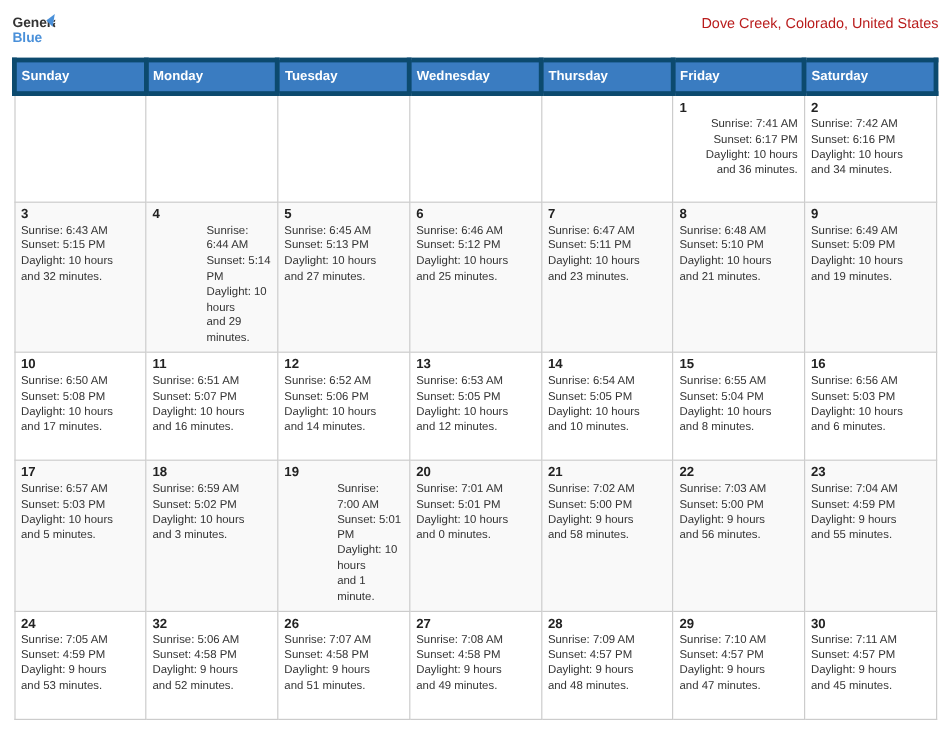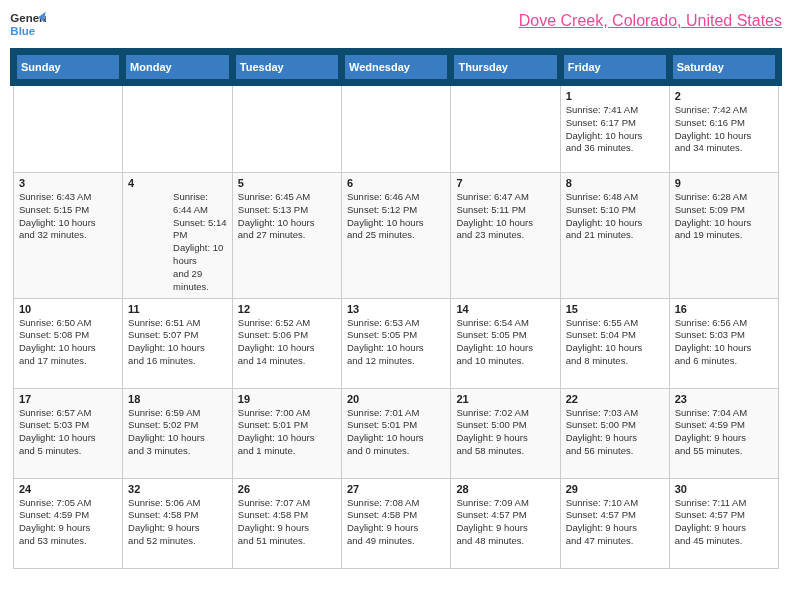--- a/index.html
+++ b/index.html
@@ -27,38 +27,37 @@
     }
     .title-block {
       text-align: right;
     }
     .month-title {
       font-size: 32px;
       font-weight: bold;
       color: #333;
     }
     .location {
-      font-size: 16px;
-      color: #ec4899;
+      font-size: 12px;
+      color: #b91c1c;
       margin-top: 2px;
-      text-decoration: underline;
     }
     .calendar {
       width: 100%;
       border-collapse: collapse;
       font-size: 10px;
     }
     .calendar th {
       background-color: #3a7cc1;
       color: #fff;
       padding: 6px 4px;
       text-align: left;
       font-size: 11px;
       font-weight: bold;
-      border: 7px solid #0c4a6e;
+      border: 4px solid #0c4a6e;
     }
     .calendar td {
       border: 1px solid #ccc;
       vertical-align: top;
       padding: 4px 5px;
       width: 110px;
       min-height: 80px;
       height: 90px;
       background: #fff;
     }
@@ -110,21 +109,21 @@
   </thead>
   <tbody id="calendar-body">
   <tr>
         <td class="empty"></td>
         <td class="empty"></td>
         <td class="empty"></td>
         <td class="empty"></td>
         <td class="empty"></td>
         <td>
           <div class="day-num">1</div>
-          <div class="day-info" style="white-space: pre-line;">Sunrise: 7:41 AM
+          <div class="day-info" style="white-space: pre-line; text-align: right;">Sunrise: 7:41 AM
 Sunset: 6:17 PM
 Daylight: 10 hours
 and 36 minutes.</div>
         </td>
         <td>
           <div class="day-num">2</div>
           <div class="day-info" style="white-space: pre-line;">Sunrise: 7:42 AM
 Sunset: 6:16 PM
 Daylight: 10 hours
 and 34 minutes.</div>
@@ -168,21 +167,21 @@
         </td>
         <td>
           <div class="day-num">8</div>
           <div class="day-info" style="white-space: pre-line;">Sunrise: 6:48 AM
 Sunset: 5:10 PM
 Daylight: 10 hours
 and 21 minutes.</div>
         </td>
         <td>
           <div class="day-num">9</div>
-          <div class="day-info" style="white-space: pre-line;">Sunrise: 6:28 AM
+          <div class="day-info" style="white-space: pre-line;">Sunrise: 6:49 AM
 Sunset: 5:09 PM
 Daylight: 10 hours
 and 19 minutes.</div>
         </td>
       </tr>
       <tr>
         <td>
           <div class="day-num">10</div>
           <div class="day-info" style="white-space: pre-line;">Sunrise: 6:50 AM
 Sunset: 5:08 PM
@@ -242,21 +241,21 @@
         </td>
         <td>
           <div class="day-num">18</div>
           <div class="day-info" style="white-space: pre-line;">Sunrise: 6:59 AM
 Sunset: 5:02 PM
 Daylight: 10 hours
 and 3 minutes.</div>
         </td>
         <td>
           <div class="day-num">19</div>
-          <div class="day-info" style="white-space: pre-line;">Sunrise: 7:00 AM
+          <div class="day-info" style="white-space: pre-line; margin-left: 44px;">Sunrise: 7:00 AM
 Sunset: 5:01 PM
 Daylight: 10 hours
 and 1 minute.</div>
         </td>
         <td>
           <div class="day-num">20</div>
           <div class="day-info" style="white-space: pre-line;">Sunrise: 7:01 AM
 Sunset: 5:01 PM
 Daylight: 10 hours
 and 0 minutes.</div>

